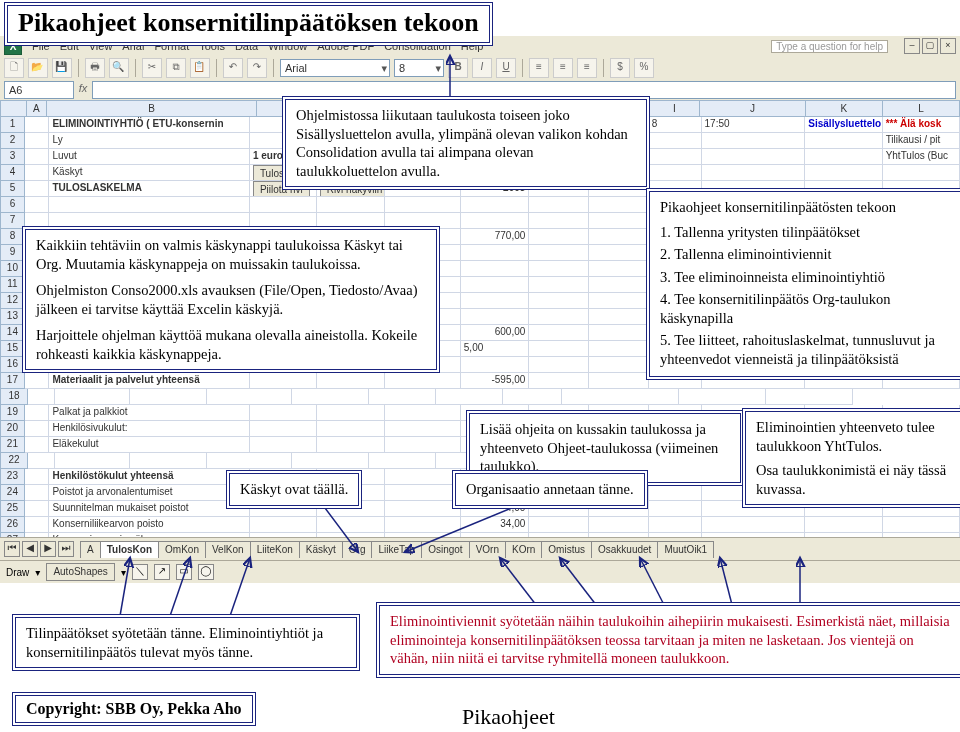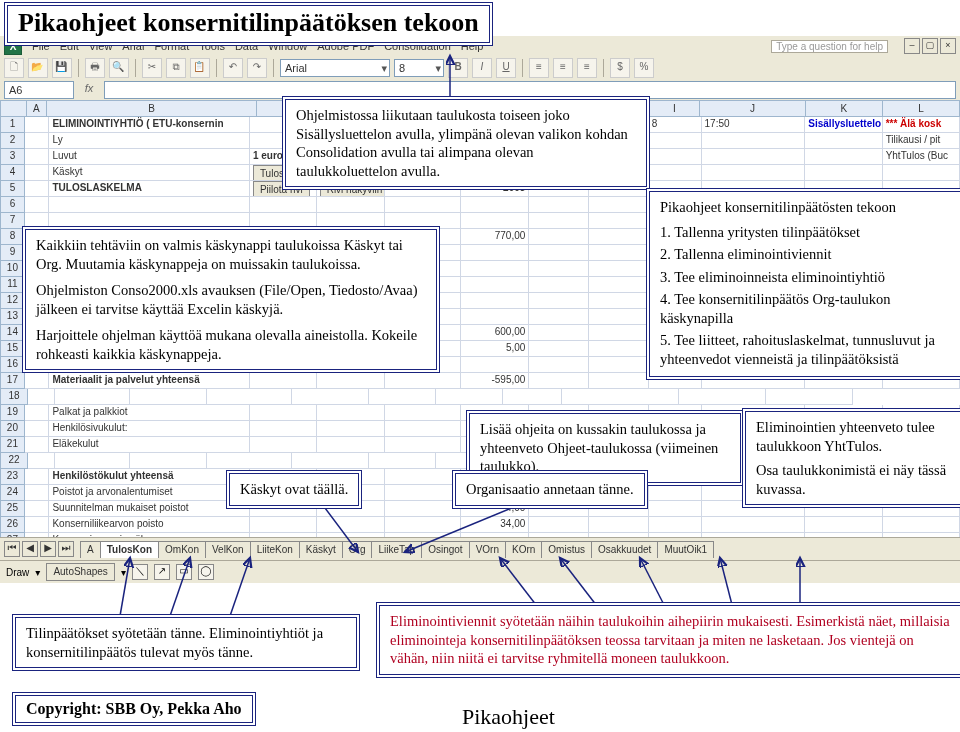--- a/index.html
+++ b/index.html
@@ -94,21 +94,21 @@
   }
   .excel .toolbar .combo::after {
     content: "▾"; position: absolute; right: 2px; top: 0; color: #555;
   }
   .excel .formulabar {
     position: absolute;
     top: 44px; left: 0; right: 0; height: 20px;
     background: #ece9d8;
     border-bottom: 1px solid #aca899;
     display: flex; align-items: center;
-    padding: 0 4px; gap: 6px;
+    padding: 0 4px; 
   }
   .excel .formulabar .namebox {
     width: 60px; height: 16px; background: #fff; border: 1px solid #7f9db9;
     font-size: 11px; padding: 0 4px; line-height: 16px;
   }
   .excel .formulabar .fx {
     width: 18px; height: 16px; background: #ece9d8; color: #666; text-align: center; font-style: italic;
   }
   .excel .formulabar .fxinput {
     flex: 1; height: 16px; background: #fff; border: 1px solid #7f9db9;
@@ -527,21 +527,21 @@
             <div class="cell" style="width: 80px;"></div>
             <div class="cell" style="width: 80px;"></div>
           </div>
           <div class="row">
             <div class="rh">15</div>
             <div class="cell" style="width: 20px;"></div>
             <div class="cell" style="width: 220px;"></div>
             <div class="cell" style="width: 68px;"></div>
             <div class="cell" style="width: 70px;"></div>
             <div class="cell" style="width: 78px;"></div>
-            <div class="cell" style="width: 70px; text-align: right;">5,00</div>
+            <div class="cell" style="width: 70px; text-align: left;">5,00</div>
             <div class="cell" style="width: 60px;"></div>
             <div class="cell" style="width: 60px;"></div>
             <div class="cell" style="width: 52px;"></div>
             <div class="cell" style="width: 110px;"></div>
             <div class="cell" style="width: 80px;"></div>
             <div class="cell" style="width: 80px;"></div>
           </div>
           <div class="row">
             <div class="rh">16</div>
             <div class="cell" style="width: 20px;"></div>

